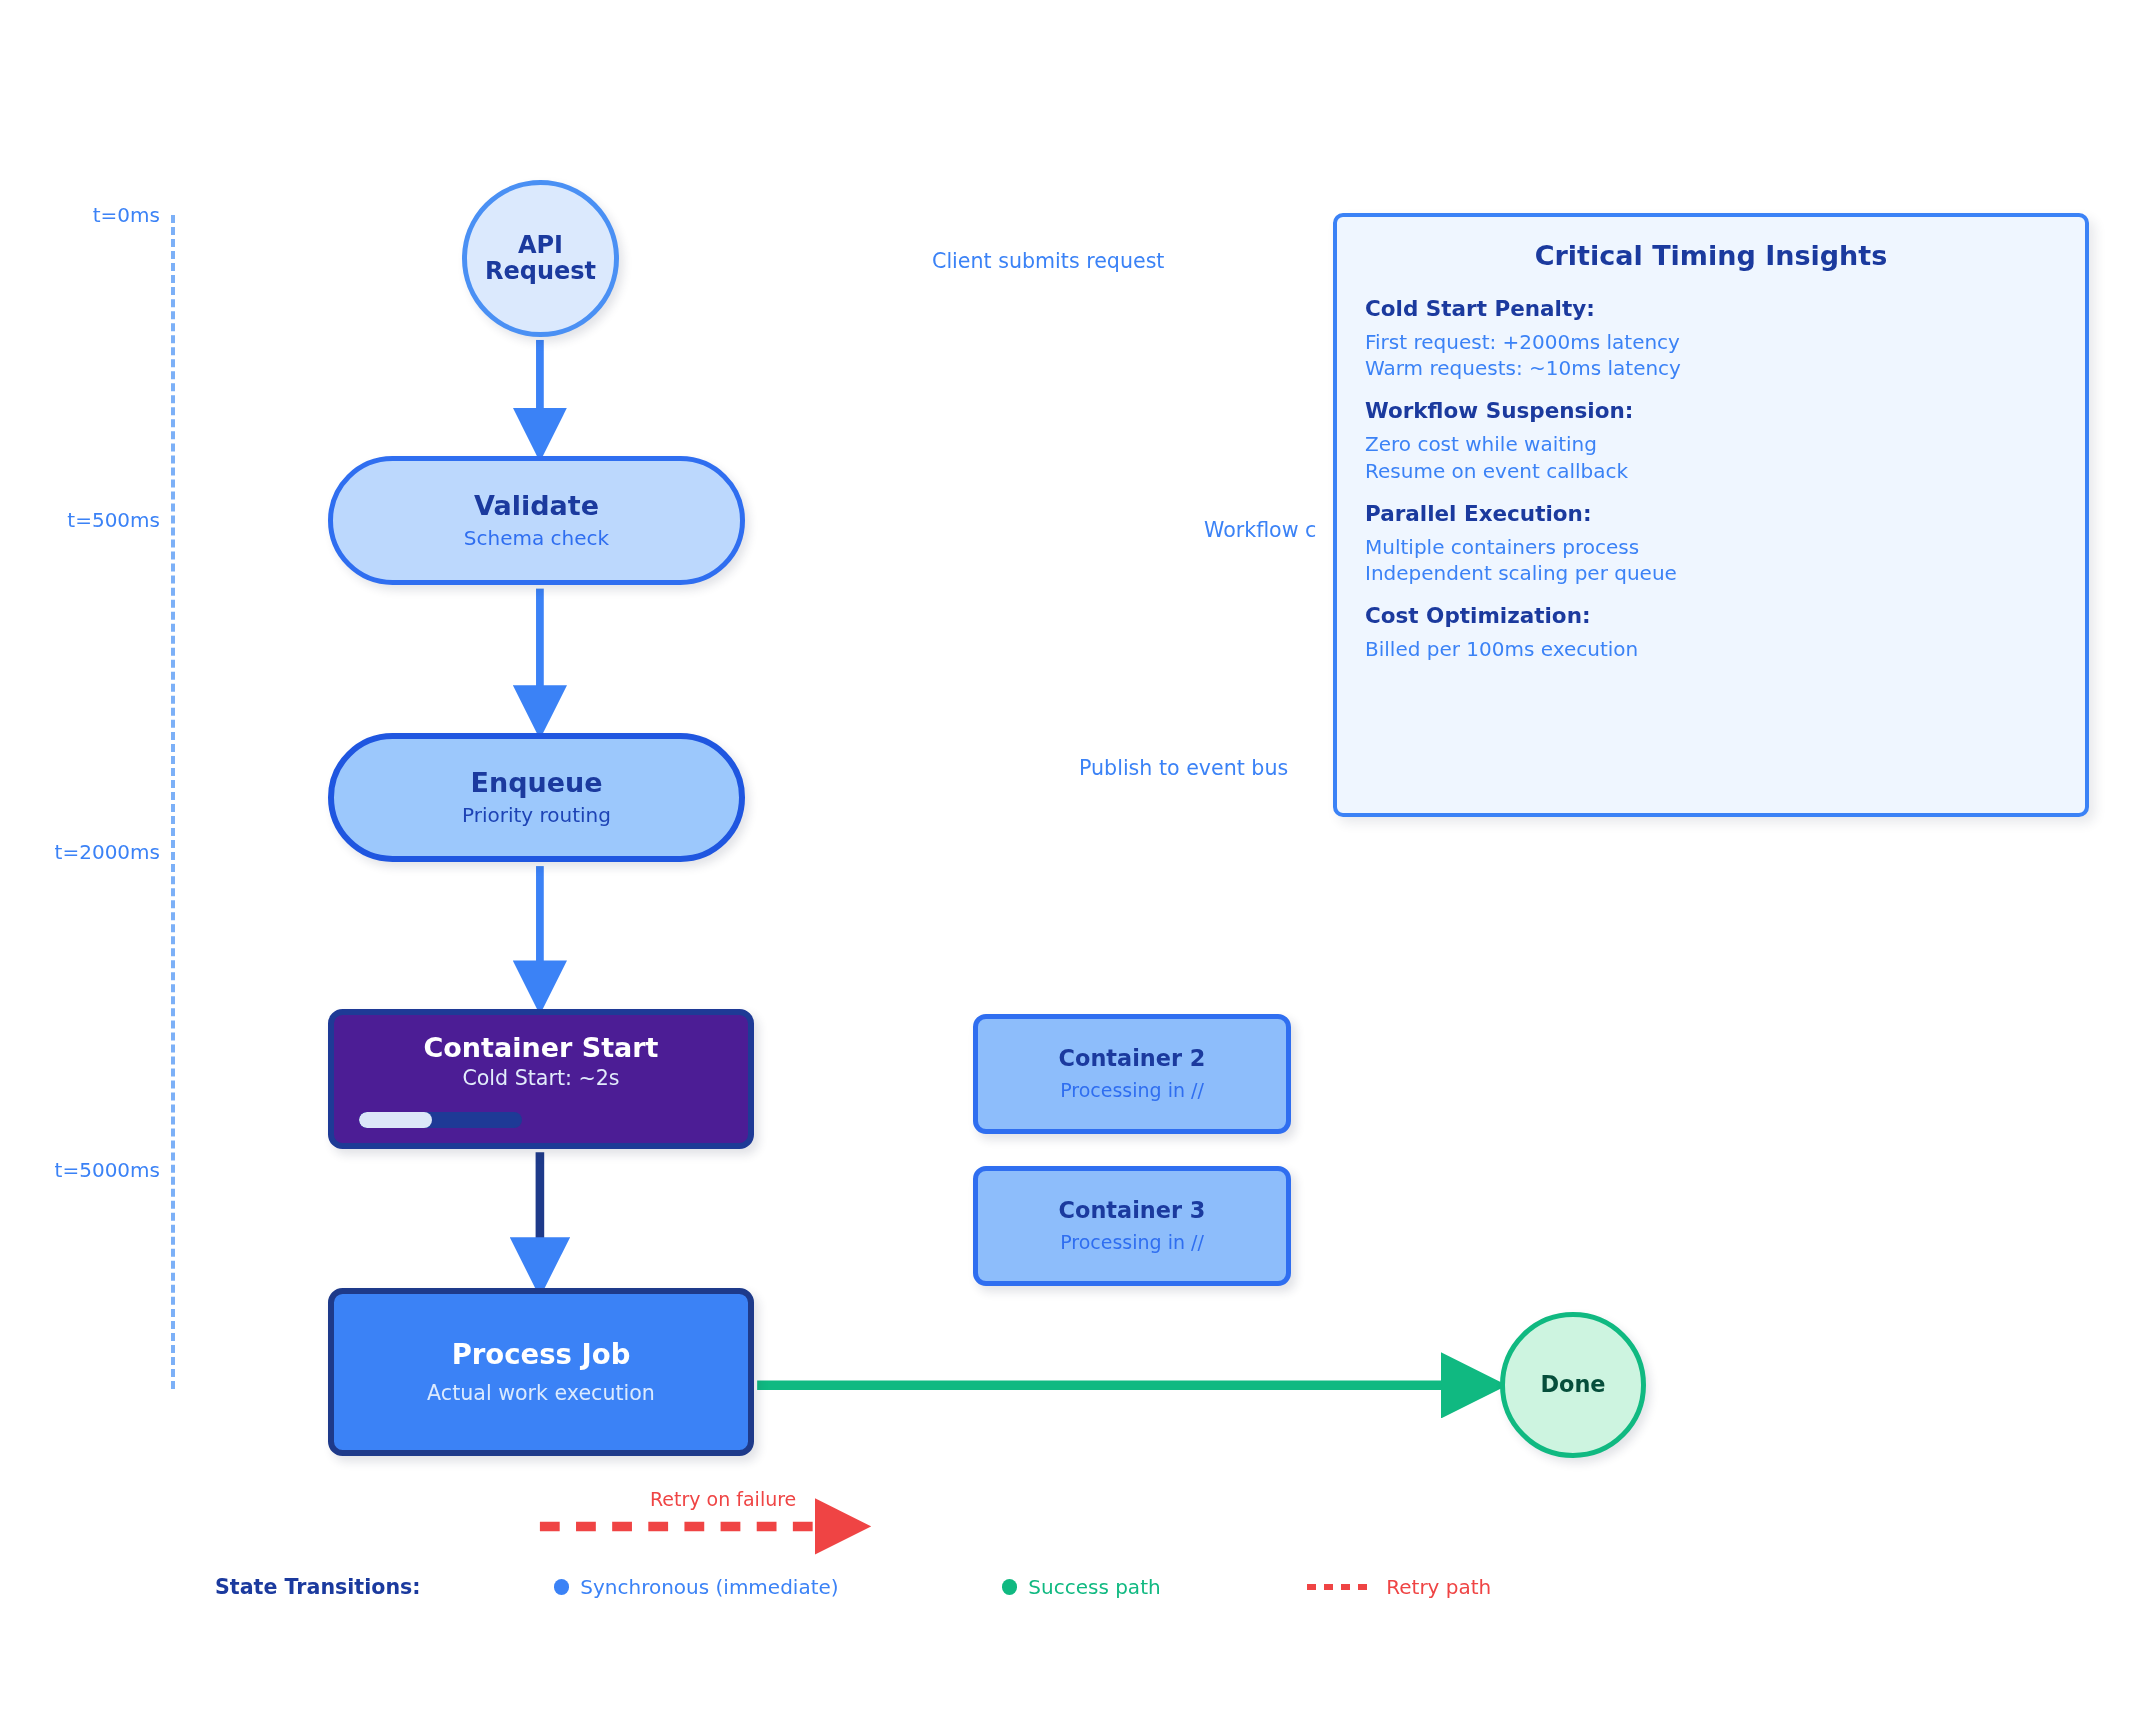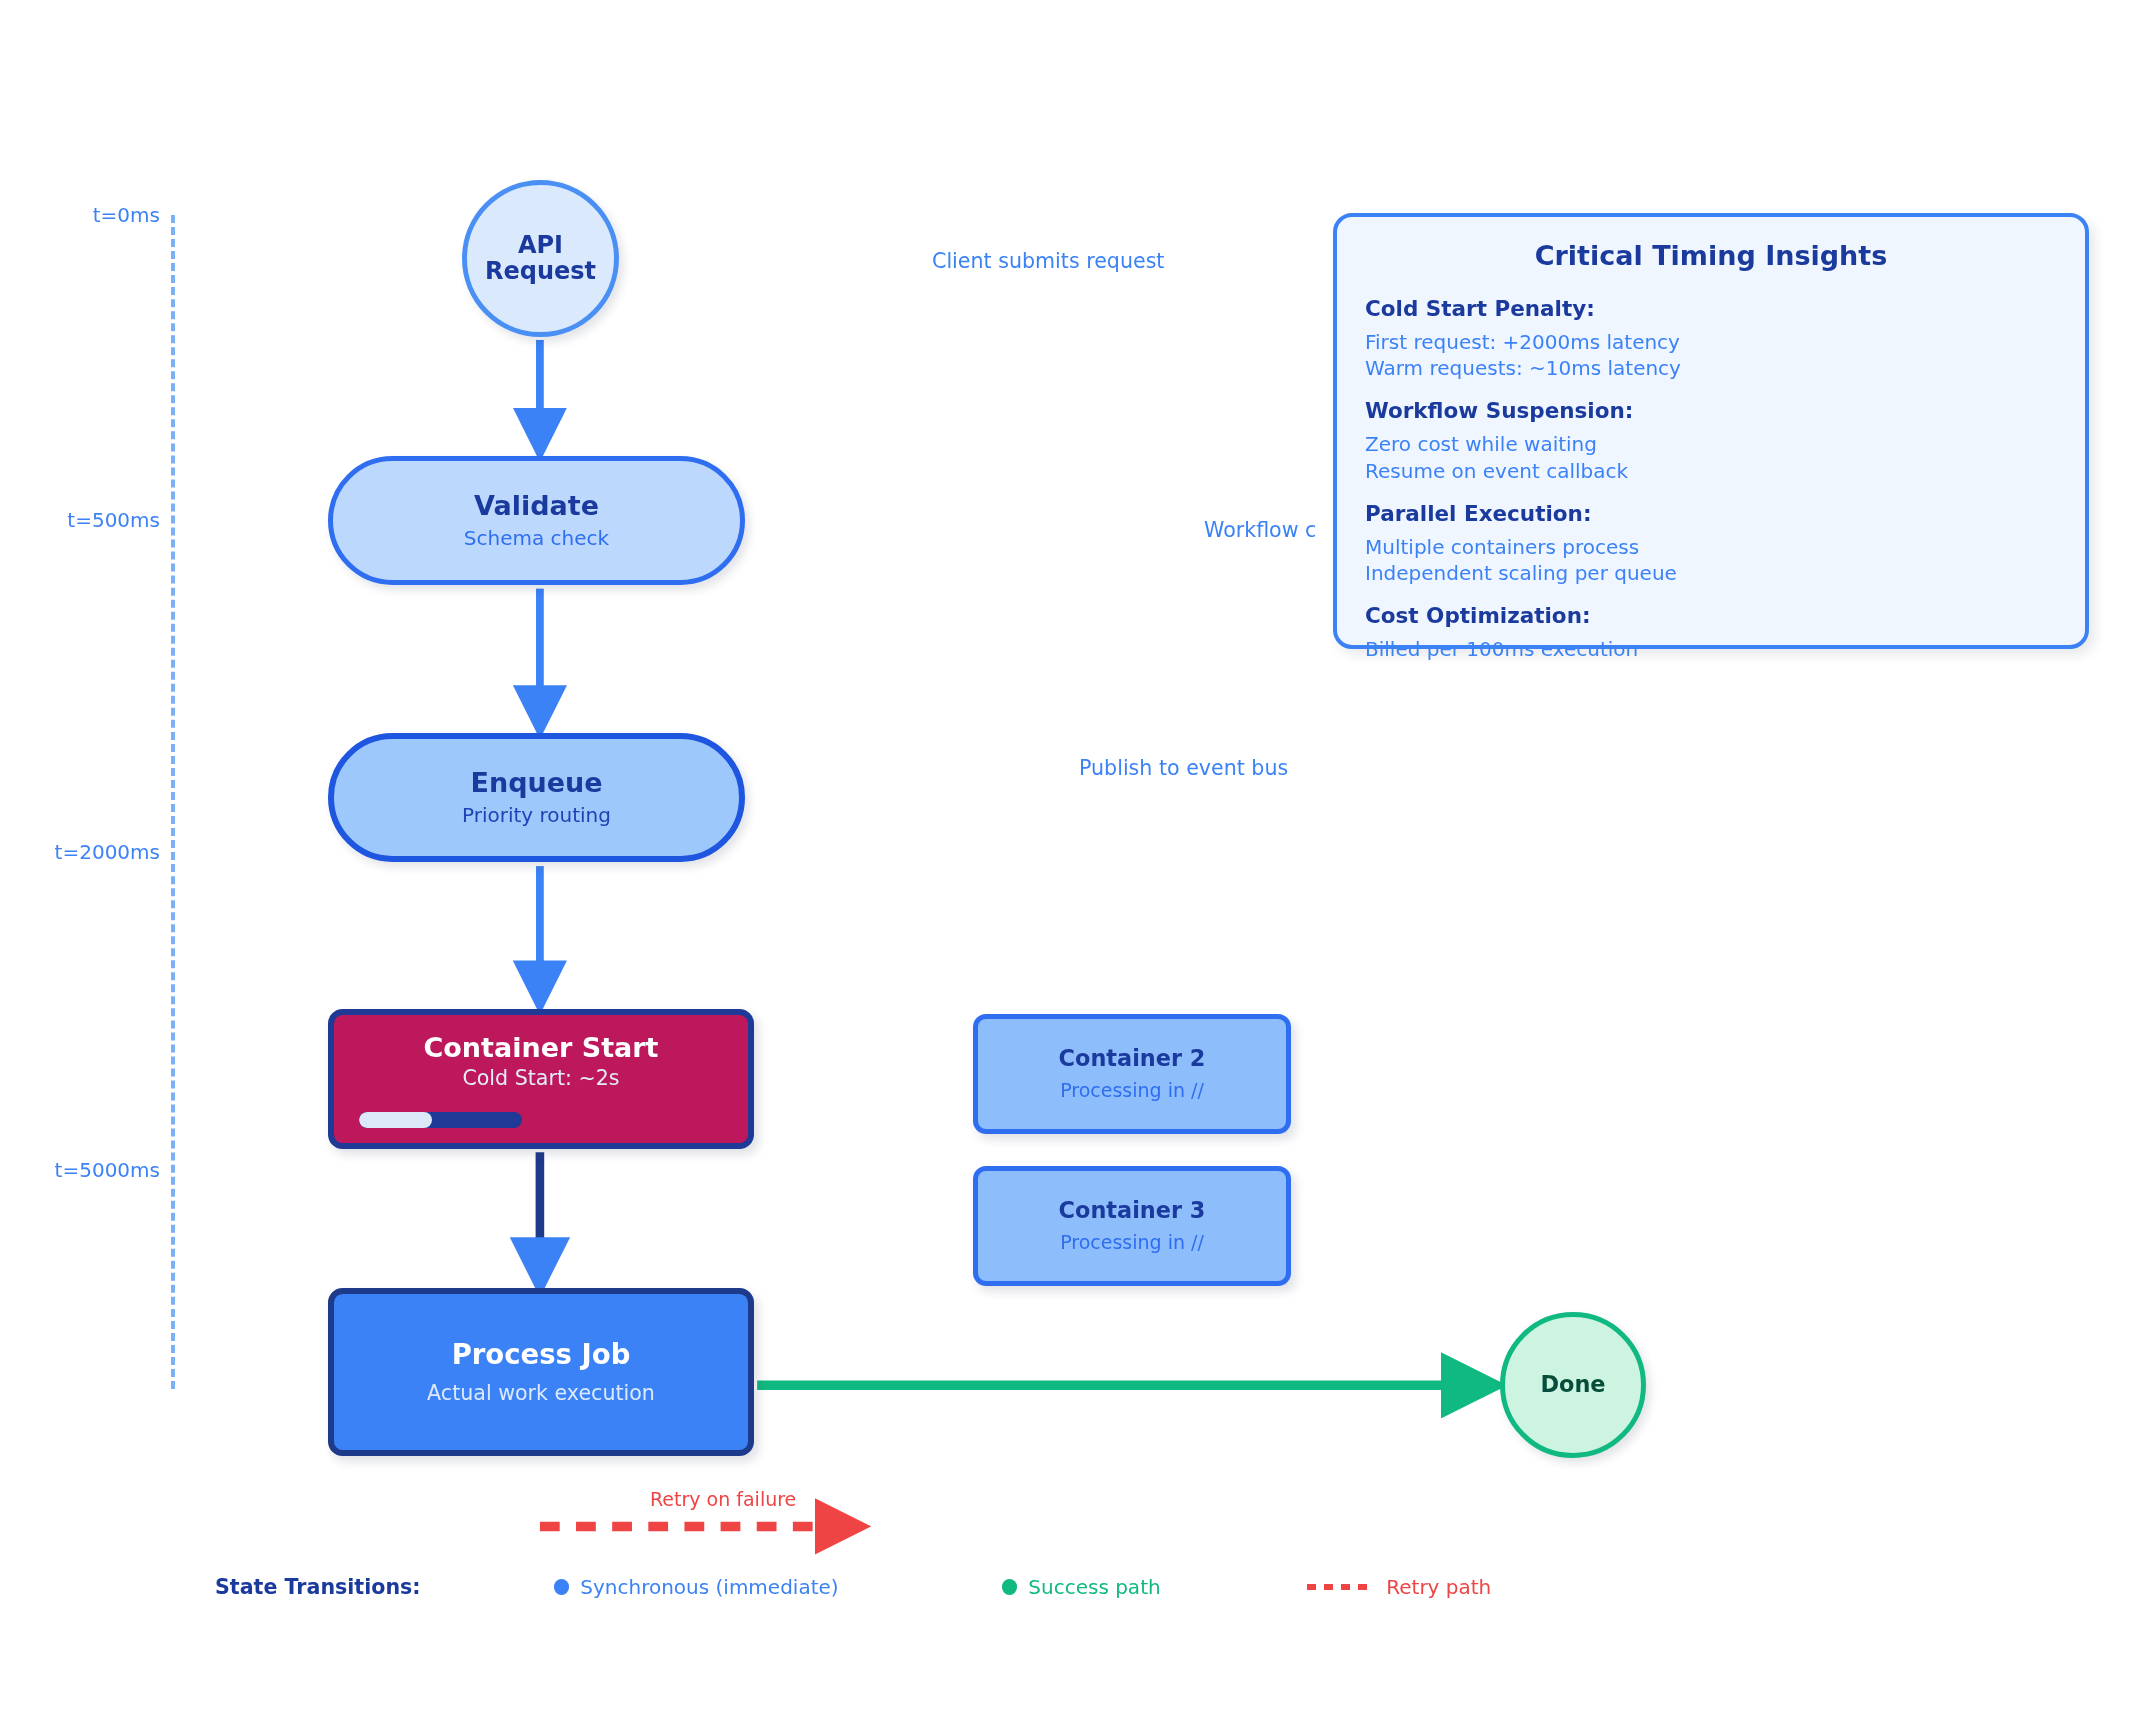--- a/index.html
+++ b/index.html
@@ -96,21 +96,21 @@
     border: 6.9px solid #1f56e0;
   }
   #node-enqueue .n-title { font-size: 27px; color: #1b3a9e; margin-bottom: 6.9px;}
   #node-enqueue .n-sub { font-size: 20px; color: #1d43b5; }
 
   
   #node-container-start {
     left: 328px; top: 1009px;
     width: 426px; height: 140px;
     border-radius: 14.6px;
-    background: #be185d;
+    background: #4c1d95;
     border: 6.9px solid #1e3a96;
     justify-content: flex-start;
     padding-top: 19px;
   }
   #node-container-start .n-title { font-size: 27px; color: #ffffff; margin-bottom: 6px;}
   #node-container-start .n-sub { font-size: 20.6px; color: #e2ecfb; }
 
   #progress-track {
     position: absolute;
     left: 25px;
@@ -157,25 +157,25 @@
     border-radius: 50%;
     background: #cdf4e0;
     border: 5.6px solid #10b981;
   }
   #node-done .n-title { font-size: 22.4px; color: #064e3b; }
 
   
   #insights-panel {
     position: absolute;
     left: 1333px; top: 213px;
-    width: 756px; height: 436px;
+    width: 756px; height: 604px;
     box-sizing: border-box;
     background: #eff6ff;
     border: 4.7px solid #3b82f6;
-    border-radius: 19px;
+    border-radius: 10px;
     box-shadow: 5.2px 6px 11.2px rgba(30,40,70,0.10);
     padding: 23px 28px;
   }
   #insights-title {
     text-align: center;
     font-size: 27px;
     font-weight: bold;
     color: #1b3a9e;
     margin-bottom: 25px;
   }

